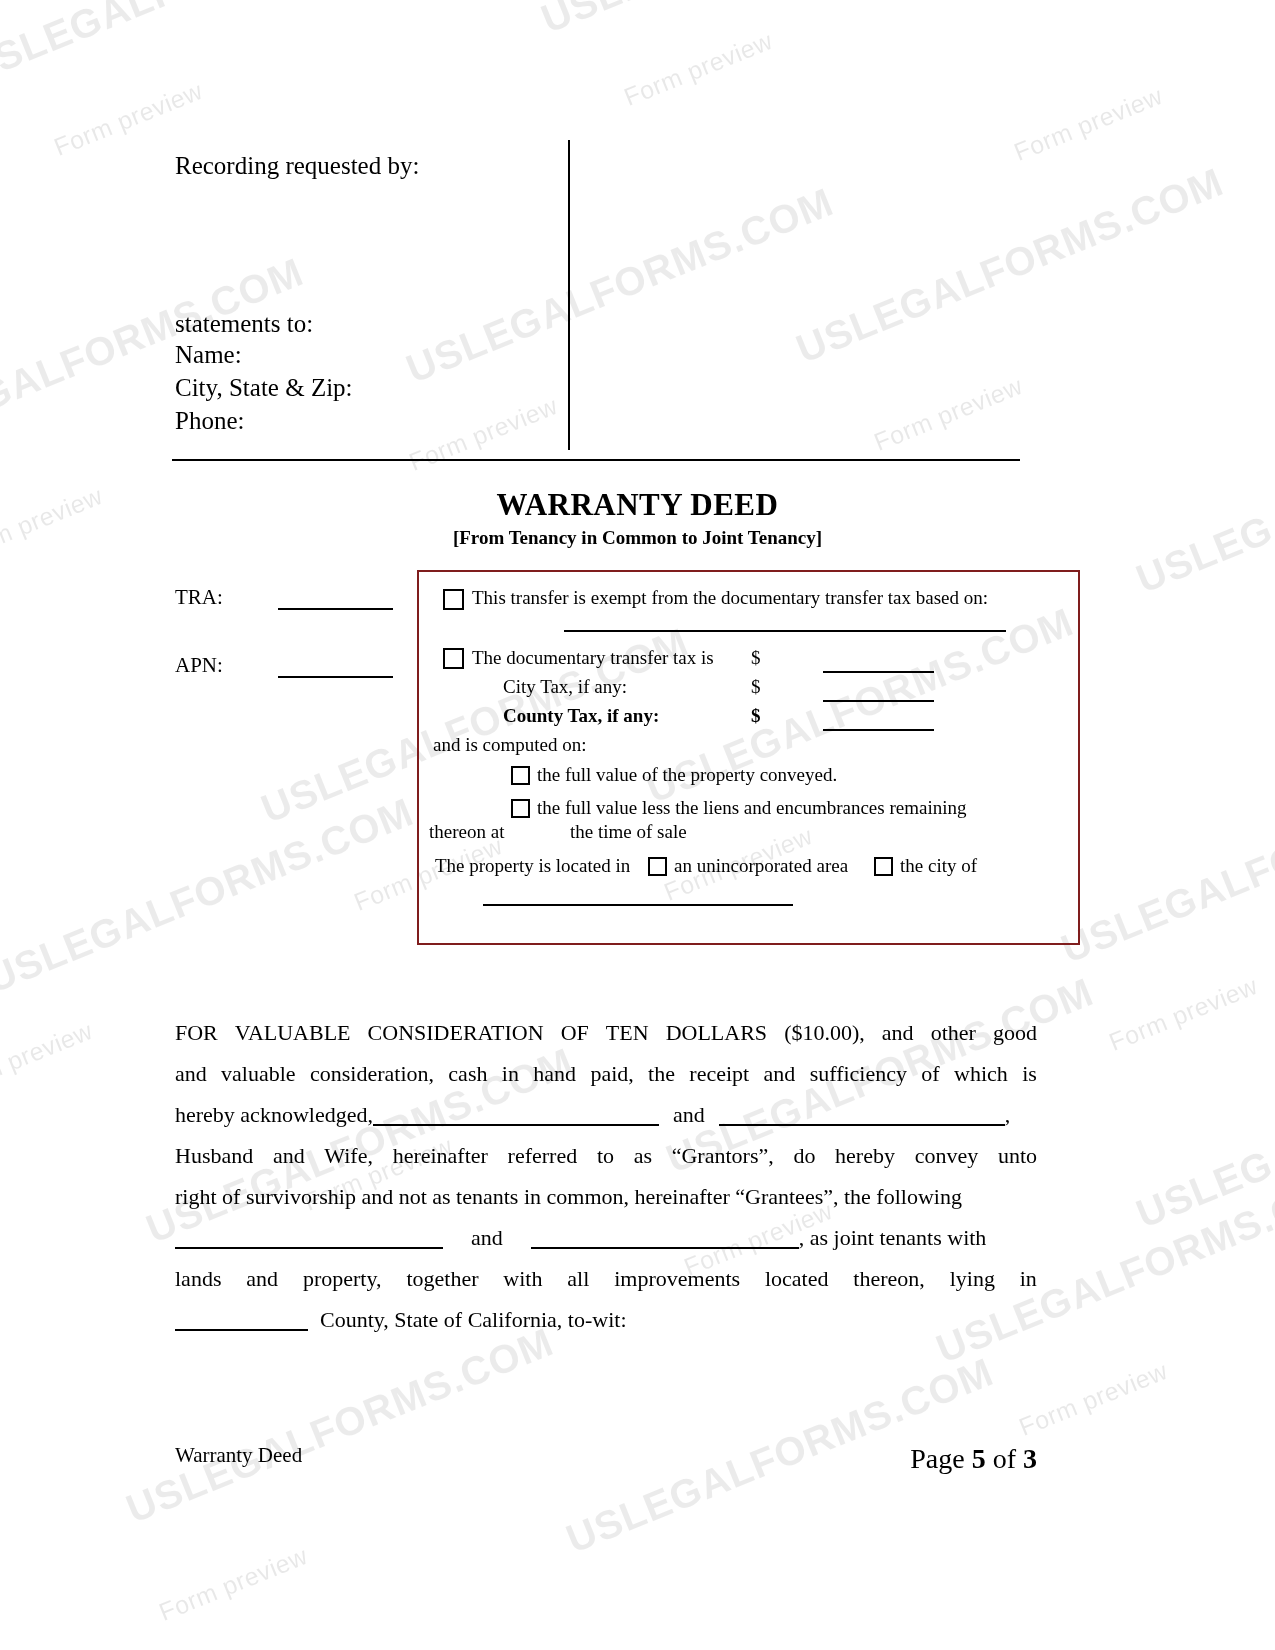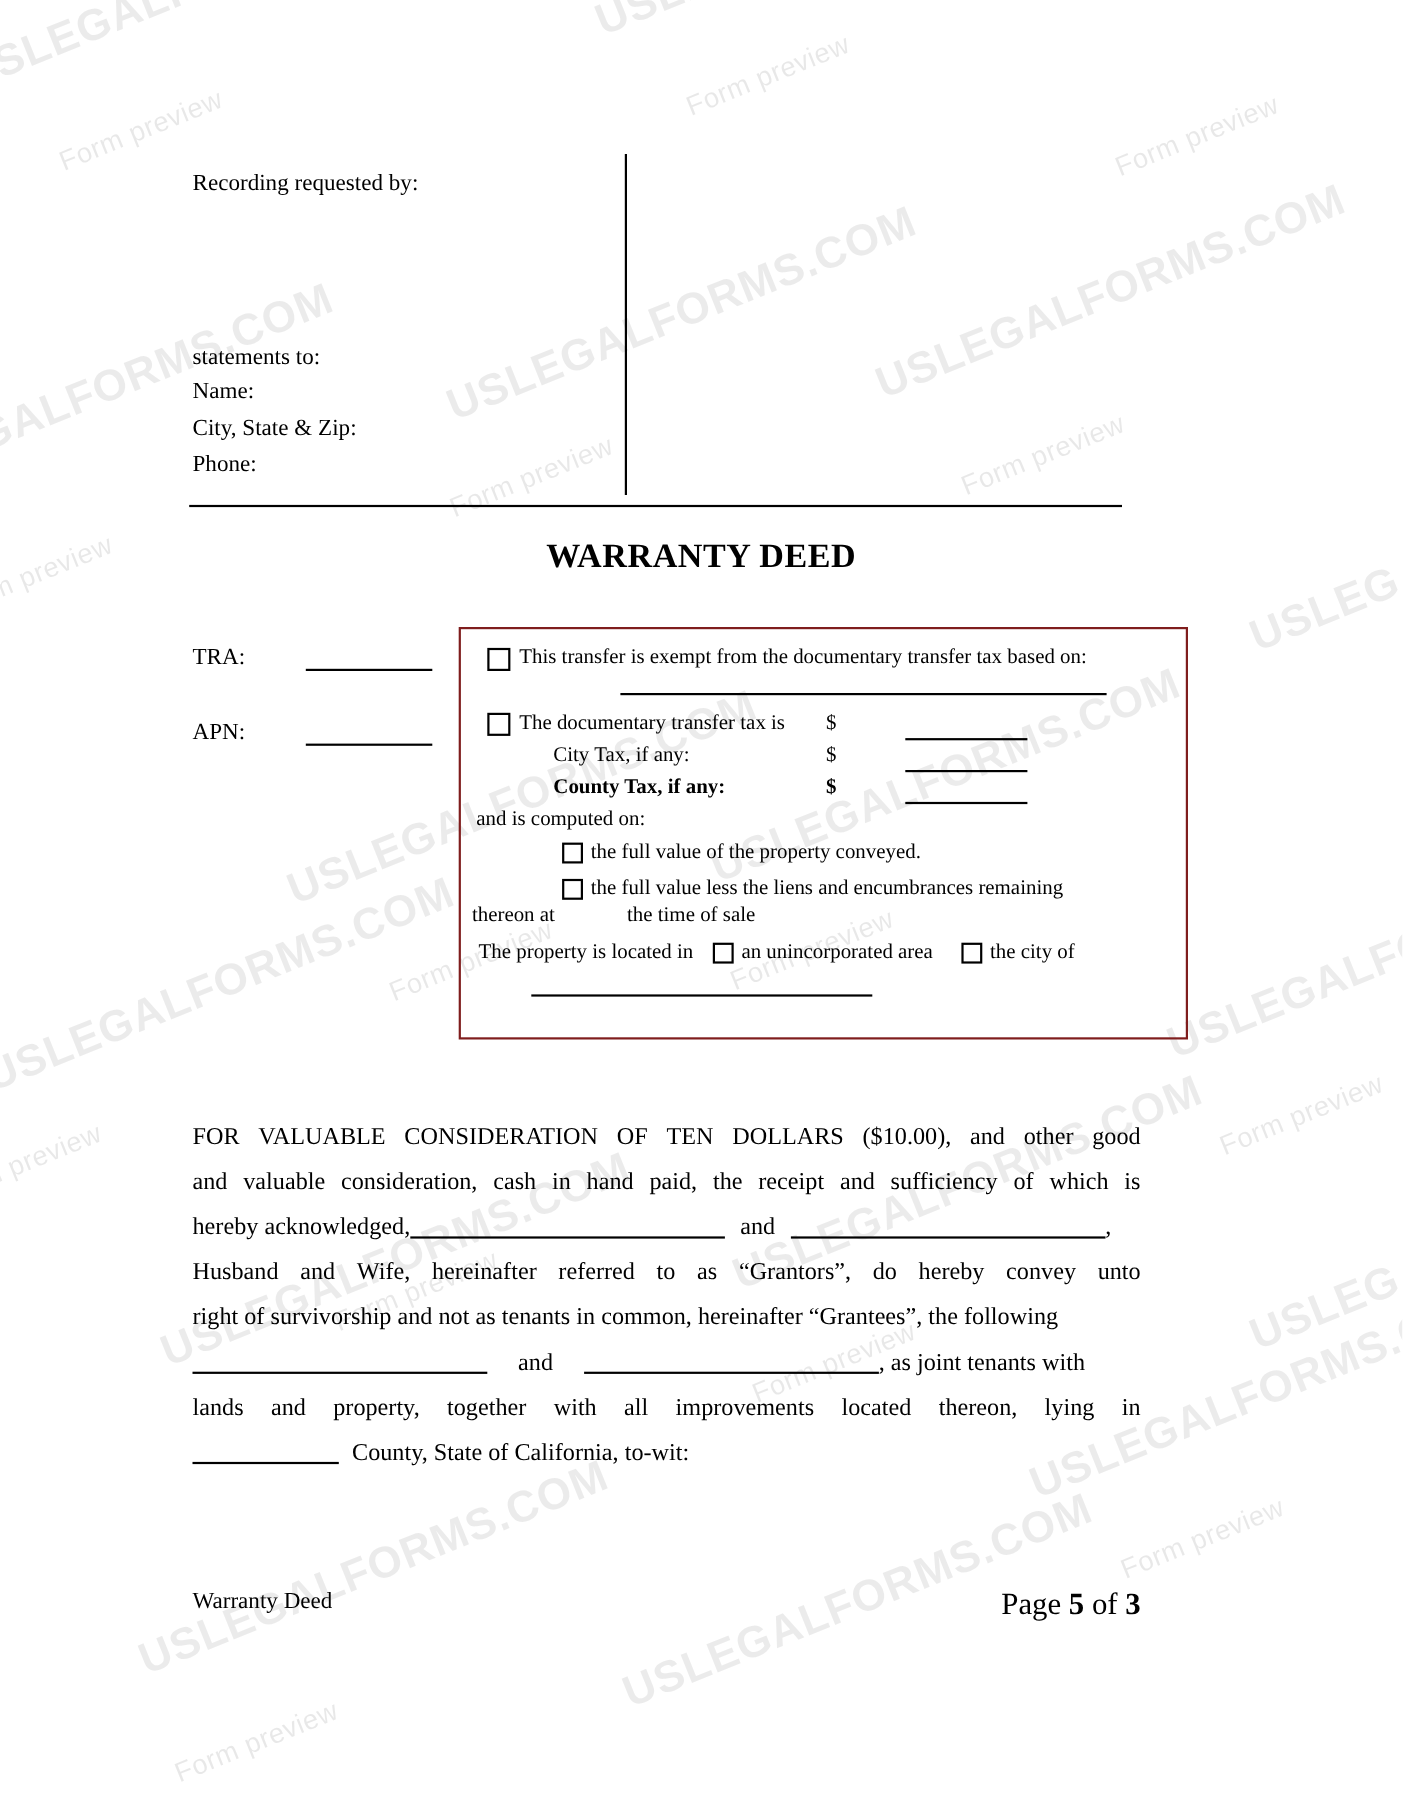--- a/index.html
+++ b/index.html
@@ -51,21 +51,21 @@
   .content {
     position: absolute;
     inset: 0;
     z-index: 10;
   }
 
   .abs { position: absolute; }
 
   
   .hdr-text {
-    font-size: 21px;
+    font-size: 25px;
     line-height: 28px;
     text-align: right;
   }
   .hdr-vrule {
     position: absolute;
     left: 568px;
     top: 140px;
     width: 0;
     height: 310px;
     border-left: 2px solid #000;
@@ -247,20 +247,21 @@
 
     <div class="abs hdr-text" style="left:175px; top:310px;">statements to:</div>
     <div class="abs hdr-text" style="left:175px; top:341px;">Name:</div>
     <div class="abs hdr-text" style="left:175px; top:374px;">City, State &amp; Zip:</div>
     <div class="abs hdr-text" style="left:175px; top:407px;">Phone:</div>
 
     <div class="hdr-vrule"></div>
     <div class="hdr-hrule"></div>
 
     <div class="doc-title">WARRANTY DEED</div>
+    <div class="doc-subtitle">[From Tenancy in Common to Joint Tenancy]</div>
 
     <div class="field-label" style="left:175px; top:585px;">TRA:</div>
     <div class="rule" style="left:278px; top:608px; width:115px;"></div>
 
     <div class="field-label" style="left:175px; top:653px;">APN:</div>
     <div class="rule" style="left:278px; top:676px; width:115px;"></div>
 
     <div class="tax-box">
 
       <div class="cbox cbox-lg" style="left:24px; top:17px;"></div>

